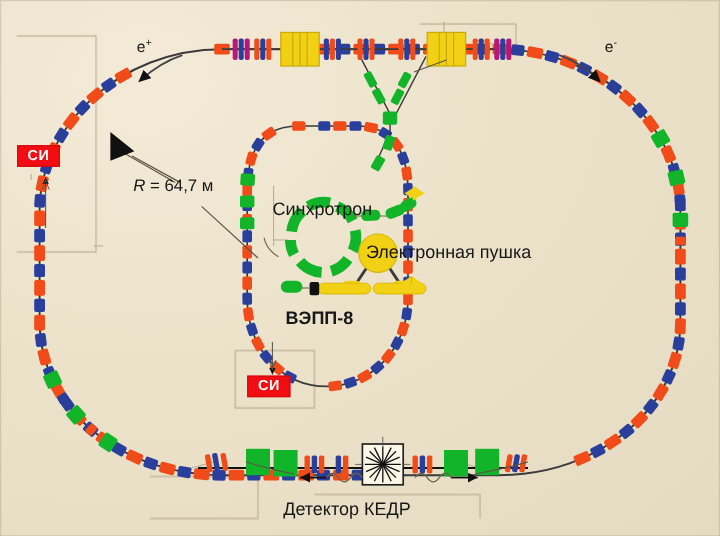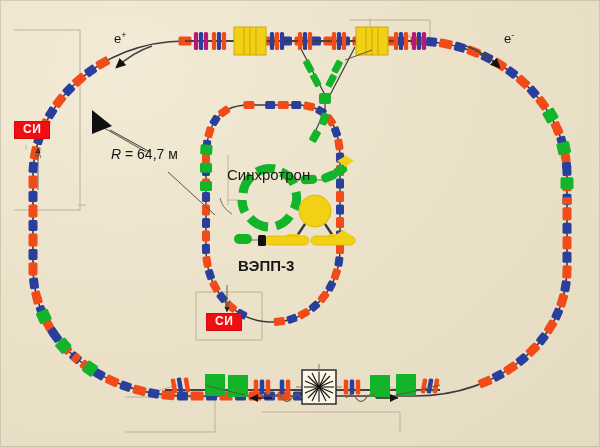--- a/index.html
+++ b/index.html
@@ -425,22 +425,24 @@
     <span>e</span><sup style="font-size:9px;">-</sup>
   </div>
 
   <div class="lbl" style="left:111px;top:146px;font-size:14px;">
     <span class="italic">R</span><span> = 64,7 м</span>
   </div>
 
 
   <div class="lbl" style="left:227px;top:166px;font-size:15px;">Синхротрон</div>
 
-
-  <div class="lbl lbl-bold" style="left:238px;top:257px;font-size:15px;">ВЭПП-3</div>
-
-
+  <div class="lbl" style="left:305px;top:202px;font-size:15px;">Электронная пушка</div>
+
+  <div class="lbl lbl-bold" style="left:238px;top:257px;font-size:15px;">ВЭПП-8</div>
+
+
+  <div class="lbl" style="left:236px;top:416px;font-size:15px;">Детектор КЕДР</div>
 
   <div class="si" style="left:14px;top:121px;">СИ</div>
 
   <div class="si" style="left:206px;top:313px;">СИ</div>
 
 </div>
 
 </body></html>

